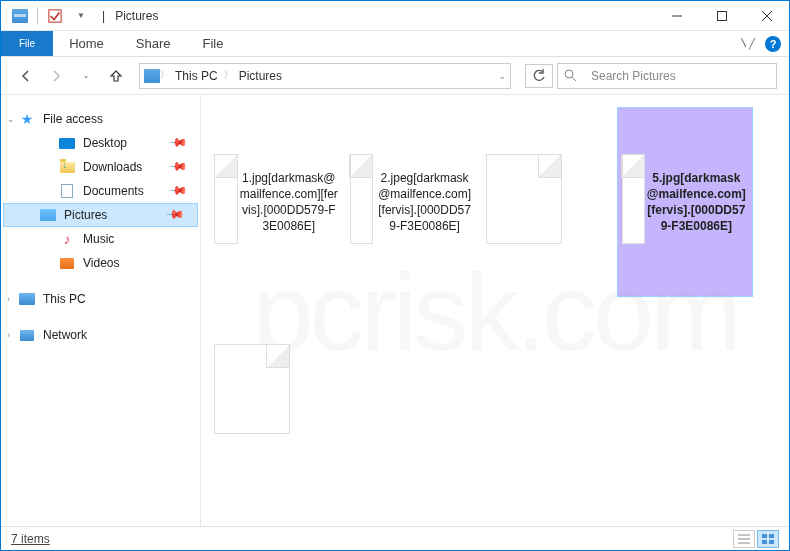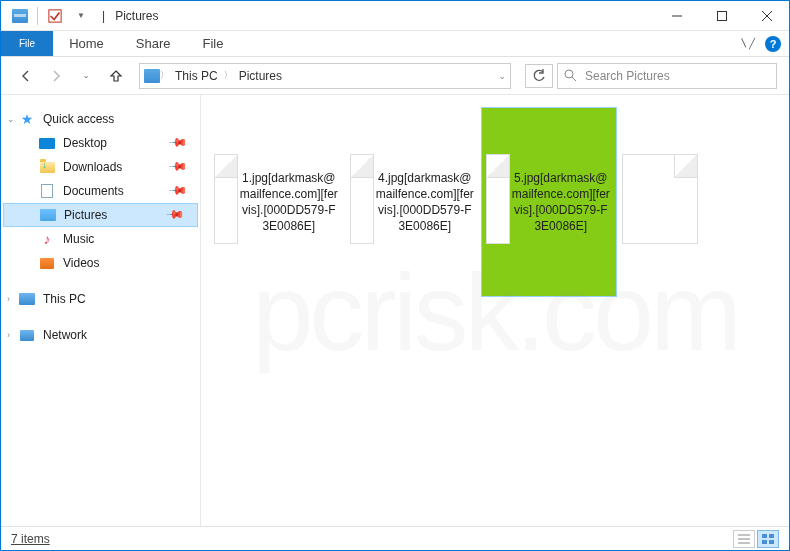--- a/index.html
+++ b/index.html
@@ -24,44 +24,44 @@
 .help-circle { width: 16px; height: 16px; border-radius: 50%; background: #0078d7; color: #fff; display: flex; align-items: center; justify-content: center; font-size: 11px; font-weight: bold; }
 .navbar { height: 38px; display: flex; align-items: center; padding: 0 12px; gap: 4px; border-bottom: 1px solid #e8e8e8; }
 .nav-btn { width: 26px; height: 26px; display: flex; align-items: center; justify-content: center; color: #999; }
 .nav-btn.enabled { color: #333; }
 .addr-bar { flex: 1; height: 26px; border: 1px solid #ccc; display: flex; align-items: center; padding: 0 4px; margin: 0 6px; }
 .addr-seg { padding: 0 6px; color: #333; display:flex; align-items:center; gap:4px; }
 .addr-chev { color: #888; font-size: 9px; }
 .addr-icon { width:16px; height:14px; background:linear-gradient(#5aa9e6,#3d8fd6); border-radius:1px; }
 .addr-right { margin-left:auto; display:flex; align-items:center; }
 .refresh-btn { width:28px; height:24px; border:1px solid #ccc; display:flex; align-items:center; justify-content:center; margin-left:4px; }
-.search-box { width: 220px; height: 26px; border: 1px solid #ccc; display: flex; align-items: center; padding: 0 6px; color: #888; gap:8px; }
+.search-box { width: 220px; height: 26px; border: 1px solid #ccc; display: flex; align-items: center; padding: 0 6px; color: #888; gap:14px; }
 .body { flex: 1; display: flex; overflow: hidden; }
 .sidebar { width: 200px; border-right: 1px solid #e8e8e8; padding: 12px 0; }
 .side-item { display: flex; align-items: center; height: 24px; padding-left: 18px; gap: 8px; color: #222; position: relative; }
-.side-item.child { padding-left: 38px; }
+.side-item.child { padding-left: 58px; }
 .side-item.selected { background: #cce8ff; border:1px solid #99d1ff; margin:0 2px; padding-left:36px; }
 .side-item .pin { margin-left: auto; margin-right: 14px; color: #7a8aa0; font-size: 12px; transform: rotate(45deg); }
 .side-chev { position:absolute; left:6px; color:#888; font-size:9px; }
 .side-spacer { height: 12px; }
 .si-icon { width:16px; height:14px; display:flex; align-items:center; justify-content:center; }
 .si-star { color:#3aa0ff; font-size:14px; }
 .si-desktop { width:16px; height:11px; background:#0a85d8; border-radius:1px; }
 .si-folder { width:15px; height:11px; background:linear-gradient(#ffe9a8,#f0c64e); border-radius:1px; position:relative; }
 .si-folder::before { content:''; position:absolute; top:-3px; left:0; width:6px; height:3px; background:#f0c64e; border-radius:1px 1px 0 0; }
 .si-folder.dl::after { content:'↓'; position:absolute; left:3px; top:-2px; font-size:9px; color:#2a7; }
 .si-doc { width:12px; height:14px; background:#fff; border:1px solid #8ab; }
 .si-pic { width:16px; height:12px; background:linear-gradient(#6ec1ff,#4aa6e8); border-radius:1px; }
 .si-music { color:#d45; font-size:14px; }
 .si-video { width:14px; height:11px; background:linear-gradient(#ff8e3c,#e67017); border-radius:1px; }
 .si-pc { width:16px; height:12px; background:linear-gradient(#6eb6f0,#3a8cd0); border-radius:1px; }
 .si-net { width:14px; height:11px; background:linear-gradient(#6eb6f0,#3a8cd0); border-radius:1px; }
 .content { flex: 1; padding: 12px 8px; display: flex; flex-wrap: wrap; align-content: flex-start; gap: 0; position:relative; }
 .file-item { width: 136px; height: 190px; display: flex; align-items: center; padding: 6px 4px; text-align: center; border: 1px solid transparent; }
-.file-item.selected { border: 1px solid #99d1ff; background: #84cc16; }
+.file-item.selected { border: 1px solid #99d1ff; background: #c4b5fd; font-weight: bold; }
 .file-thumb { width: 76px; height: 90px; background: #fff; border: 1px solid #ddd; position: relative; margin-bottom: 6px; }
 .file-thumb::before { content:''; position:absolute; top:0; right:0; width:22px; height:22px; background:linear-gradient(135deg, transparent 50%, #eee 50%); border-left:1px solid #ddd; border-bottom:1px solid #ddd; }
 .file-thumb.hta { display:flex; align-items:center; justify-content:center; }
 .hta-inner { width:56px; height:48px; border:2px solid #333; background:#fff; box-shadow:1px 1px 0 #888; }
 .hta-inner .hta-tb { height:12px; background:linear-gradient(#3a6bd6,#2a52b0); }
 .file-name { font-size: 12px; color: #222; line-height: 1.35; word-break: break-all; padding: 0 2px; }
 .statusbar { height: 24px; border-top: 1px solid #e1e1e1; display: flex; align-items: center; padding: 0 10px; color: #444; font-size: 12px; text-decoration: underline; }
 .status-right { margin-left:auto; display:flex; gap:2px; }
 .view-btn { width:22px; height:18px; border:1px solid #ccc; display:flex; align-items:center; justify-content:center; }
 .view-btn.active { background:#cce8ff; border-color:#7ab8e8; }
@@ -163,21 +163,21 @@
         </svg>
       <span>Search Pictures</span>
     </div>
   </div>
 
   <div class="body">
     <div class="sidebar">
       <div class="side-item">
         <span class="side-chev">⌄</span>
         <span class="si-icon si-star">★</span>
-        <span>Quick access</span>
+        <span>File access</span>
       </div>
       <div class="side-item child">
         <span class="si-icon">
             <span class="si-desktop"></span>
           </span>
         <span>Desktop</span>
         <span class="pin">📌</span>
       </div>
       <div class="side-item child">
         <span class="si-icon">
@@ -229,21 +229,24 @@
     </div>
 
     <div class="content">
       <div class="watermark">pcrisk.com</div>
       <div class="file-item">
         <div class="file-thumb"></div>
         <div class="file-name">1.jpg[darkmask@mailfence.com][fervis].[000DD579-F3E0086E]</div>
       </div>
       <div class="file-item">
         <div class="file-thumb"></div>
-        <div class="file-name">4.jpg[darkmask@mailfence.com][fervis].[000DD579-F3E0086E]</div>
+        <div class="file-name">2.jpeg[darkmask@mailfence.com][fervis].[000DD579-F3E0086E]</div>
+      </div>
+      <div class="file-item">
+        <div class="file-thumb"></div>
       </div>
       <div class="file-item selected">
         <div class="file-thumb"></div>
         <div class="file-name">5.jpg[darkmask@mailfence.com][fervis].[000DD579-F3E0086E]</div>
       </div>
       <div class="file-item">
         <div class="file-thumb"></div>
       </div>
     </div>
   </div>

